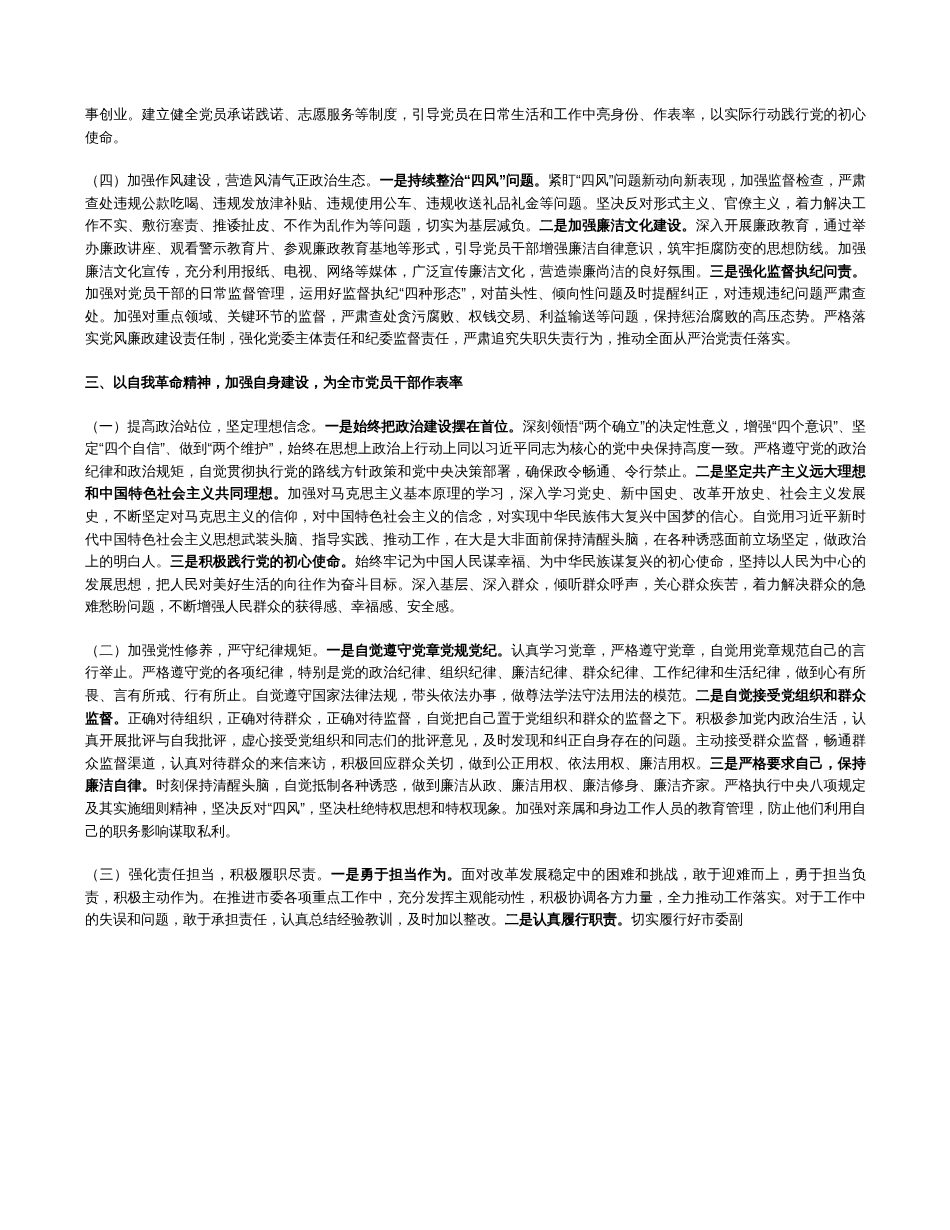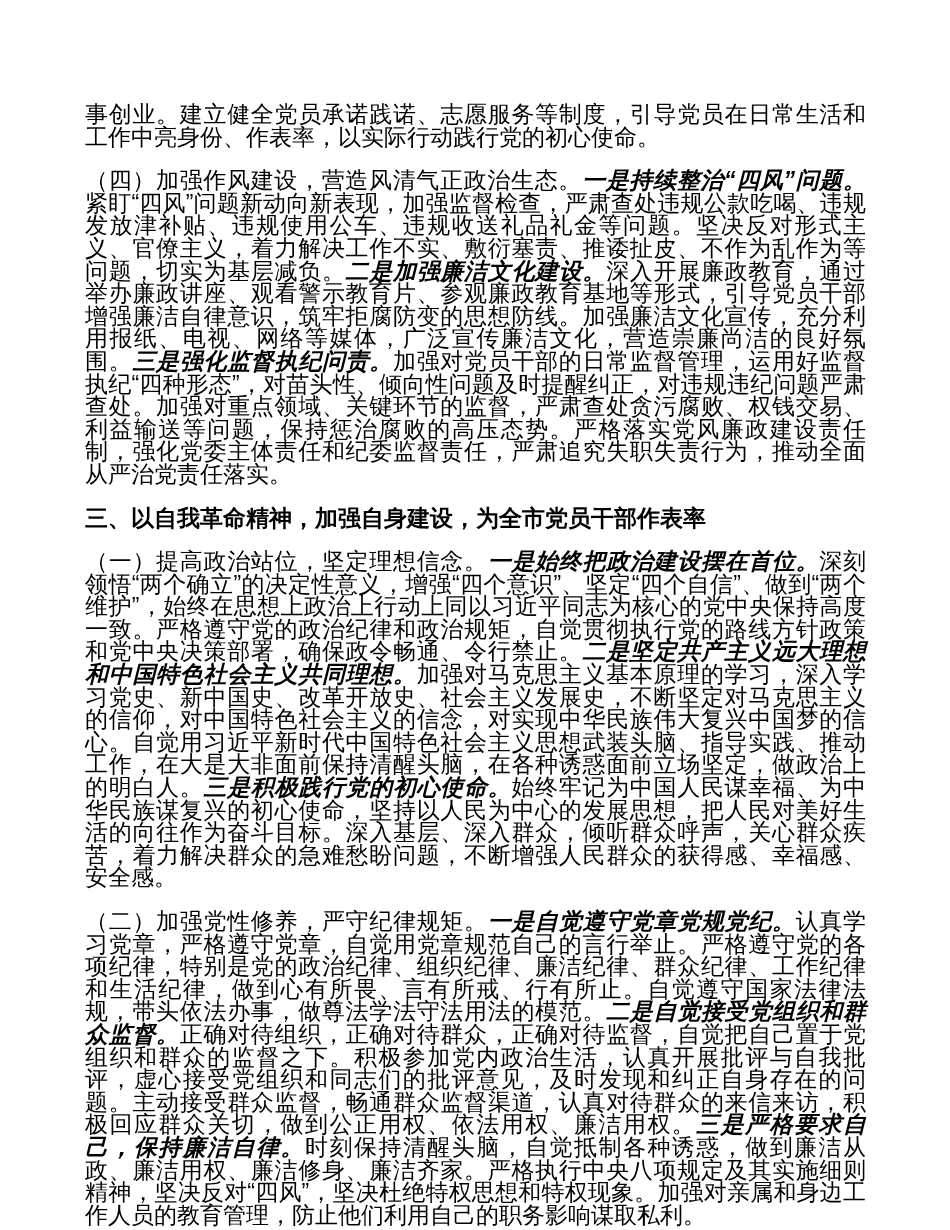--- a/index.html
+++ b/index.html
@@ -13,35 +13,36 @@
   .page {
     box-sizing: border-box;
     width: 950px;
     height: 1230px;
     padding: 103px 84px 0 85px;
     overflow: hidden;
     background: #ffffff;
   }
   .para {
     margin: 0 0 21px 0;
-    font-size: 23px;
+    font-size: 14px;
     line-height: 22.6px;
     color: #000000;
     text-align: justify;
   }
   .para.heading {
     text-align: left;
     font-weight: bold;
   }
-  .seg-bold { font-weight: bold; font-style: italic; }
+  .seg-bold { font-weight: bold; }
 </style>
 </head>
 <body>
 
 <div class="page">
   <div id="document-body" class="doc-body">
       <p class="para"><span class="seg-regular">事创业。建立健全党员承诺践诺、志愿服务等制度，引导党员在日常生活和工作中亮身份、作表率，以实际行动践行党的初心使命。</span></p>
       <p class="para"><span class="seg-regular">（四）加强作风建设，营造风清气正政治生态。</span><span class="seg-bold">一是持续整治“四风”问题。</span><span class="seg-regular">紧盯“四风”问题新动向新表现，加强监督检查，严肃查处违规公款吃喝、违规发放津补贴、违规使用公车、违规收送礼品礼金等问题。坚决反对形式主义、官僚主义，着力解决工作不实、敷衍塞责、推诿扯皮、不作为乱作为等问题，切实为基层减负。</span><span class="seg-bold">二是加强廉洁文化建设。</span><span class="seg-regular">深入开展廉政教育，通过举办廉政讲座、观看警示教育片、参观廉政教育基地等形式，引导党员干部增强廉洁自律意识，筑牢拒腐防变的思想防线。加强廉洁文化宣传，充分利用报纸、电视、网络等媒体，广泛宣传廉洁文化，营造崇廉尚洁的良好氛围。</span><span class="seg-bold">三是强化监督执纪问责。</span><span class="seg-regular">加强对党员干部的日常监督管理，运用好监督执纪“四种形态”，对苗头性、倾向性问题及时提醒纠正，对违规违纪问题严肃查处。加强对重点领域、关键环节的监督，严肃查处贪污腐败、权钱交易、利益输送等问题，保持惩治腐败的高压态势。严格落实党风廉政建设责任制，强化党委主体责任和纪委监督责任，严肃追究失职失责行为，推动全面从严治党责任落实。</span></p>
       <p class="para heading"><span class="seg-regular">三、以自我革命精神，加强自身建设，为全市党员干部作表率</span></p>
       <p class="para"><span class="seg-regular">（一）提高政治站位，坚定理想信念。</span><span class="seg-bold">一是始终把政治建设摆在首位。</span><span class="seg-regular">深刻领悟“两个确立”的决定性意义，增强“四个意识”、坚定“四个自信”、做到“两个维护”，始终在思想上政治上行动上同以习近平同志为核心的党中央保持高度一致。严格遵守党的政治纪律和政治规矩，自觉贯彻执行党的路线方针政策和党中央决策部署，确保政令畅通、令行禁止。</span><span class="seg-bold">二是坚定共产主义远大理想和中国特色社会主义共同理想。</span><span class="seg-regular">加强对马克思主义基本原理的学习，深入学习党史、新中国史、改革开放史、社会主义发展史，不断坚定对马克思主义的信仰，对中国特色社会主义的信念，对实现中华民族伟大复兴中国梦的信心。自觉用习近平新时代中国特色社会主义思想武装头脑、指导实践、推动工作，在大是大非面前保持清醒头脑，在各种诱惑面前立场坚定，做政治上的明白人。</span><span class="seg-bold">三是积极践行党的初心使命。</span><span class="seg-regular">始终牢记为中国人民谋幸福、为中华民族谋复兴的初心使命，坚持以人民为中心的发展思想，把人民对美好生活的向往作为奋斗目标。深入基层、深入群众，倾听群众呼声，关心群众疾苦，着力解决群众的急难愁盼问题，不断增强人民群众的获得感、幸福感、安全感。</span></p>
       <p class="para"><span class="seg-regular">（二）加强党性修养，严守纪律规矩。</span><span class="seg-bold">一是自觉遵守党章党规党纪。</span><span class="seg-regular">认真学习党章，严格遵守党章，自觉用党章规范自己的言行举止。严格遵守党的各项纪律，特别是党的政治纪律、组织纪律、廉洁纪律、群众纪律、工作纪律和生活纪律，做到心有所畏、言有所戒、行有所止。自觉遵守国家法律法规，带头依法办事，做尊法学法守法用法的模范。</span><span class="seg-bold">二是自觉接受党组织和群众监督。</span><span class="seg-regular">正确对待组织，正确对待群众，正确对待监督，自觉把自己置于党组织和群众的监督之下。积极参加党内政治生活，认真开展批评与自我批评，虚心接受党组织和同志们的批评意见，及时发现和纠正自身存在的问题。主动接受群众监督，畅通群众监督渠道，认真对待群众的来信来访，积极回应群众关切，做到公正用权、依法用权、廉洁用权。</span><span class="seg-bold">三是严格要求自己，保持廉洁自律。</span><span class="seg-regular">时刻保持清醒头脑，自觉抵制各种诱惑，做到廉洁从政、廉洁用权、廉洁修身、廉洁齐家。严格执行中央八项规定及其实施细则精神，坚决反对“四风”，坚决杜绝特权思想和特权现象。加强对亲属和身边工作人员的教育管理，防止他们利用自己的职务影响谋取私利。</span></p>
+      <p class="para"><span class="seg-regular">（三）强化责任担当，积极履职尽责。</span><span class="seg-bold">一是勇于担当作为。</span><span class="seg-regular">面对改革发展稳定中的困难和挑战，敢于迎难而上，勇于担当负责，积极主动作为。在推进市委各项重点工作中，充分发挥主观能动性，积极协调各方力量，全力推动工作落实。对于工作中的失误和问题，敢于承担责任，认真总结经验教训，及时加以整改。</span><span class="seg-bold">二是认真履行职责。</span><span class="seg-regular">切实履行好市委副</span></p>
     </div>
 </div>
 
 </body></html>

